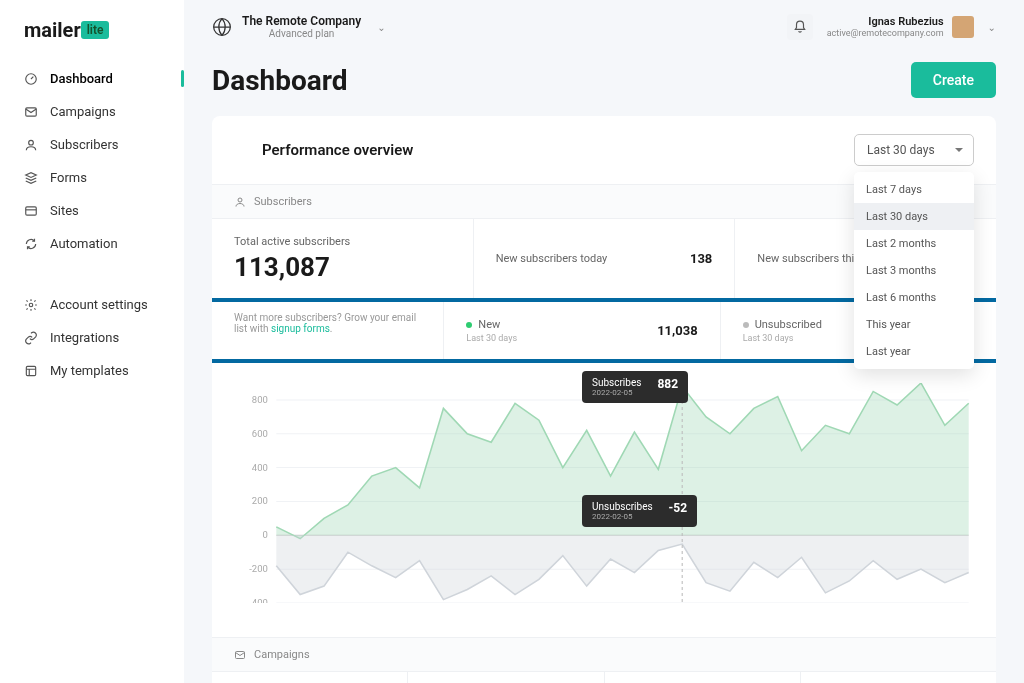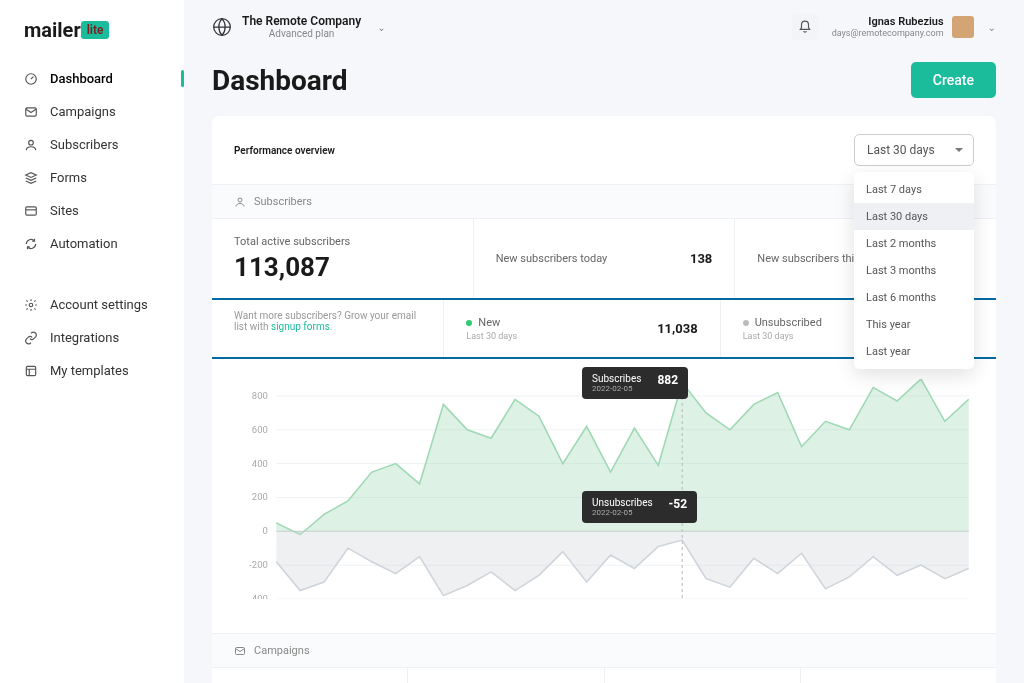--- a/index.html
+++ b/index.html
@@ -1,21 +1,21 @@
 <!DOCTYPE html>
 <html><head>
 <meta charset="utf-8">
 <style>
 * { margin: 0; padding: 0; box-sizing: border-box; font-family: -apple-system, BlinkMacSystemFont, "Segoe UI", Roboto, sans-serif; }
 body { background: #f5f7fa; color: #1a1a1a; width: 1024px; height: 683px; overflow: hidden; display: flex; }
 
 .sidebar { width: 184px; background: #fff; padding: 18px 0; flex-shrink: 0; }
 .logo-wrap { padding: 0 24px 20px; }
 .logo { font-size: 20px; font-weight: 700; color: #1a1a1a; display: flex; align-items: center; gap: 0; }
-.logo .lite { background: #1abc9c; color: #7f1d1d; font-size: 12px; padding: 2px 6px; border-radius: 3px; font-weight: 600; }
+.logo .lite { background: #1abc9c; color: #14532d; font-size: 12px; padding: 2px 6px; border-radius: 3px; font-weight: 600; }
 
 .nav { list-style: none; }
 .nav li { display: flex; align-items: center; gap: 12px; padding: 9px 24px; font-size: 13px; color: #333; cursor: pointer; position: relative; }
 .nav li.active { color: #000; font-weight: 500; }
 .nav li.active::after { content: ""; position: absolute; right: 0; top: 8px; bottom: 8px; width: 3px; background: #1abc9c; border-radius: 2px; }
 .nav .icon { width: 14px; height: 14px; display: flex; align-items: center; justify-content: center; color: #555; }
 
 .main { flex: 1; overflow-y: auto; }
 
 .topbar { display: flex; align-items: center; justify-content: space-between; padding: 14px 28px 8px; }
@@ -33,32 +33,32 @@
 .user-name { font-size: 11px; font-weight: 600; }
 .user-email { font-size: 9px; color: #888; }
 .avatar { width: 22px; height: 22px; background: #d4a574; border-radius: 3px; }
 
 .page-head { display: flex; align-items: center; justify-content: space-between; padding: 14px 28px 18px; }
 .page-title { font-size: 28px; font-weight: 700; }
 .create-btn { background: #1abc9c; color: #fff; border: none; padding: 10px 22px; border-radius: 5px; font-size: 14px; font-weight: 500; cursor: pointer; }
 
 .panel { background: #fff; margin: 0 28px 18px; border-radius: 8px; position: relative; }
 .panel-head { display: flex; align-items: center; justify-content: space-between; padding: 18px 22px; }
-.panel-title { font-size: 10px; font-weight: 600; }
+.panel-title { font-size: 15px; font-weight: 600; margin-left: 28px; }
 .range-select { border: 1px solid #ccc; border-radius: 5px; padding: 8px 30px 8px 12px; font-size: 12px; color: #555; position: relative; cursor: pointer; min-width: 120px; }
 .range-select::after { content: ""; position: absolute; right: 10px; top: 50%; transform: translateY(-50%); border-left: 4px solid transparent; border-right: 4px solid transparent; border-top: 4px solid #777; }
 
 .dropdown { position: absolute; top: 56px; right: 22px; background: #fff; border-radius: 5px; box-shadow: 0 6px 20px rgba(0,0,0,0.12); width: 120px; z-index: 10; padding: 4px 0; font-size: 11px; }
 .dropdown div { padding: 7px 12px; cursor: pointer; color: #555; }
 .dropdown div.selected { background: #eef0f3; }
 
 .section-label { display: flex; align-items: center; gap: 8px; padding: 10px 22px; font-size: 11px; color: #888; background: #fafbfc; border-top: 1px solid #eef0f3; border-bottom: 1px solid #eef0f3; }
 .section-label .icon { width: 12px; height: 12px; }
 
-.stats-row { display: flex; border-bottom: 2px solid #0369a1; }
+.stats-row { display: flex; border-bottom: 4px solid #0369a1; }
 .stat { flex: 1; padding: 16px 22px; border-right: 1px solid #eef0f3; }
 .stat:last-child { border-right: none; }
 .stat-label { font-size: 11px; color: #666; display: flex; align-items: center; gap: 6px; }
 .stat-sub { font-size: 9px; color: #aaa; margin-top: 2px; }
 .stat-value-big { font-size: 26px; font-weight: 700; margin-top: 4px; }
 .stat-value { font-size: 13px; font-weight: 700; float: right; }
 .stat.split { display: flex; justify-content: space-between; align-items: center; }
 .dot { width: 6px; height: 6px; border-radius: 50%; display: inline-block; }
 .dot.green { background: #2ecc71; }
 .dot.gray { background: #bbb; }
@@ -191,21 +191,21 @@
     </div>
     <div class="topbar-right">
       <div class="bell">
         <svg viewBox="0 0 24 24" width="14" height="14" fill="none" stroke="#555" stroke-width="2">
             <path d="M6 8a6 6 0 0112 0v5l2 3H4l2-3zM10 19a2 2 0 004 0"></path>
           </svg>
       </div>
       <div class="user">
         <div class="user-text">
           <div class="user-name">Ignas Rubezius</div>
-          <div class="user-email">days@remotecompany.com</div>
+          <div class="user-email">active@remotecompany.com</div>
         </div>
         <div class="avatar"></div>
         <span class="chevron">⌄</span>
       </div>
     </div>
   </div>
 
   <div class="page-head">
     <h1 class="page-title">Dashboard</h1>
     <button class="create-btn">Create</button>

